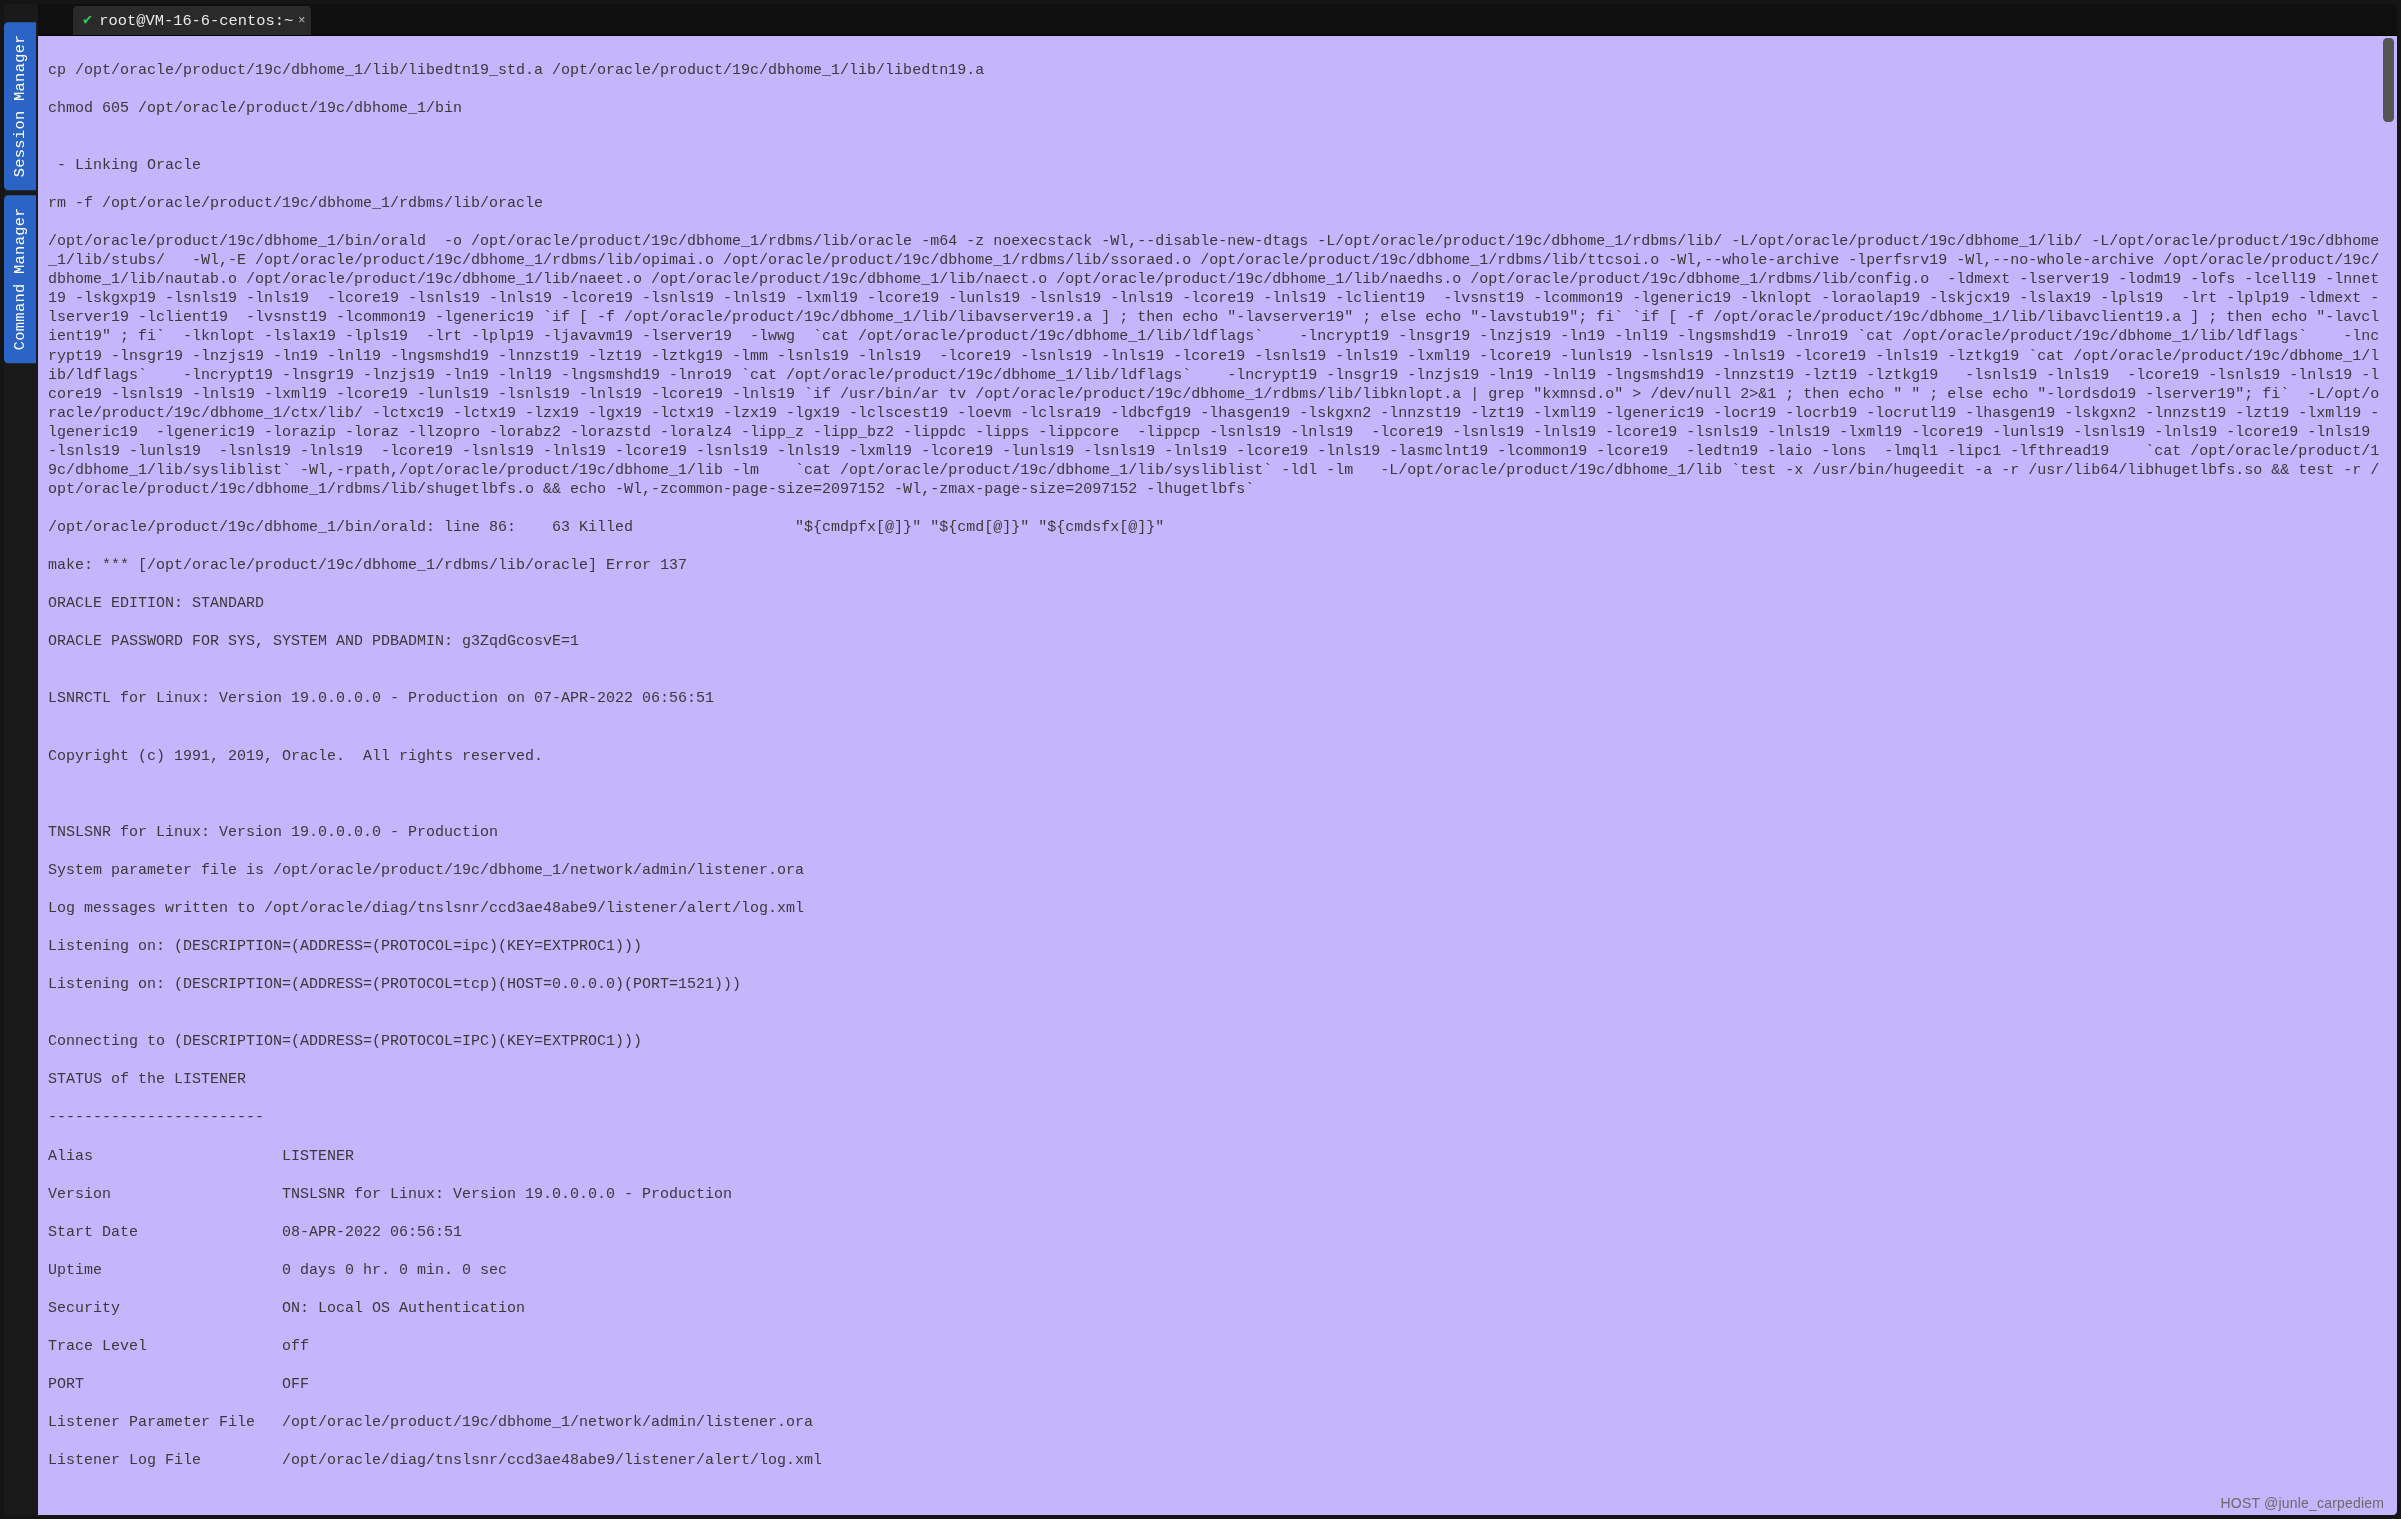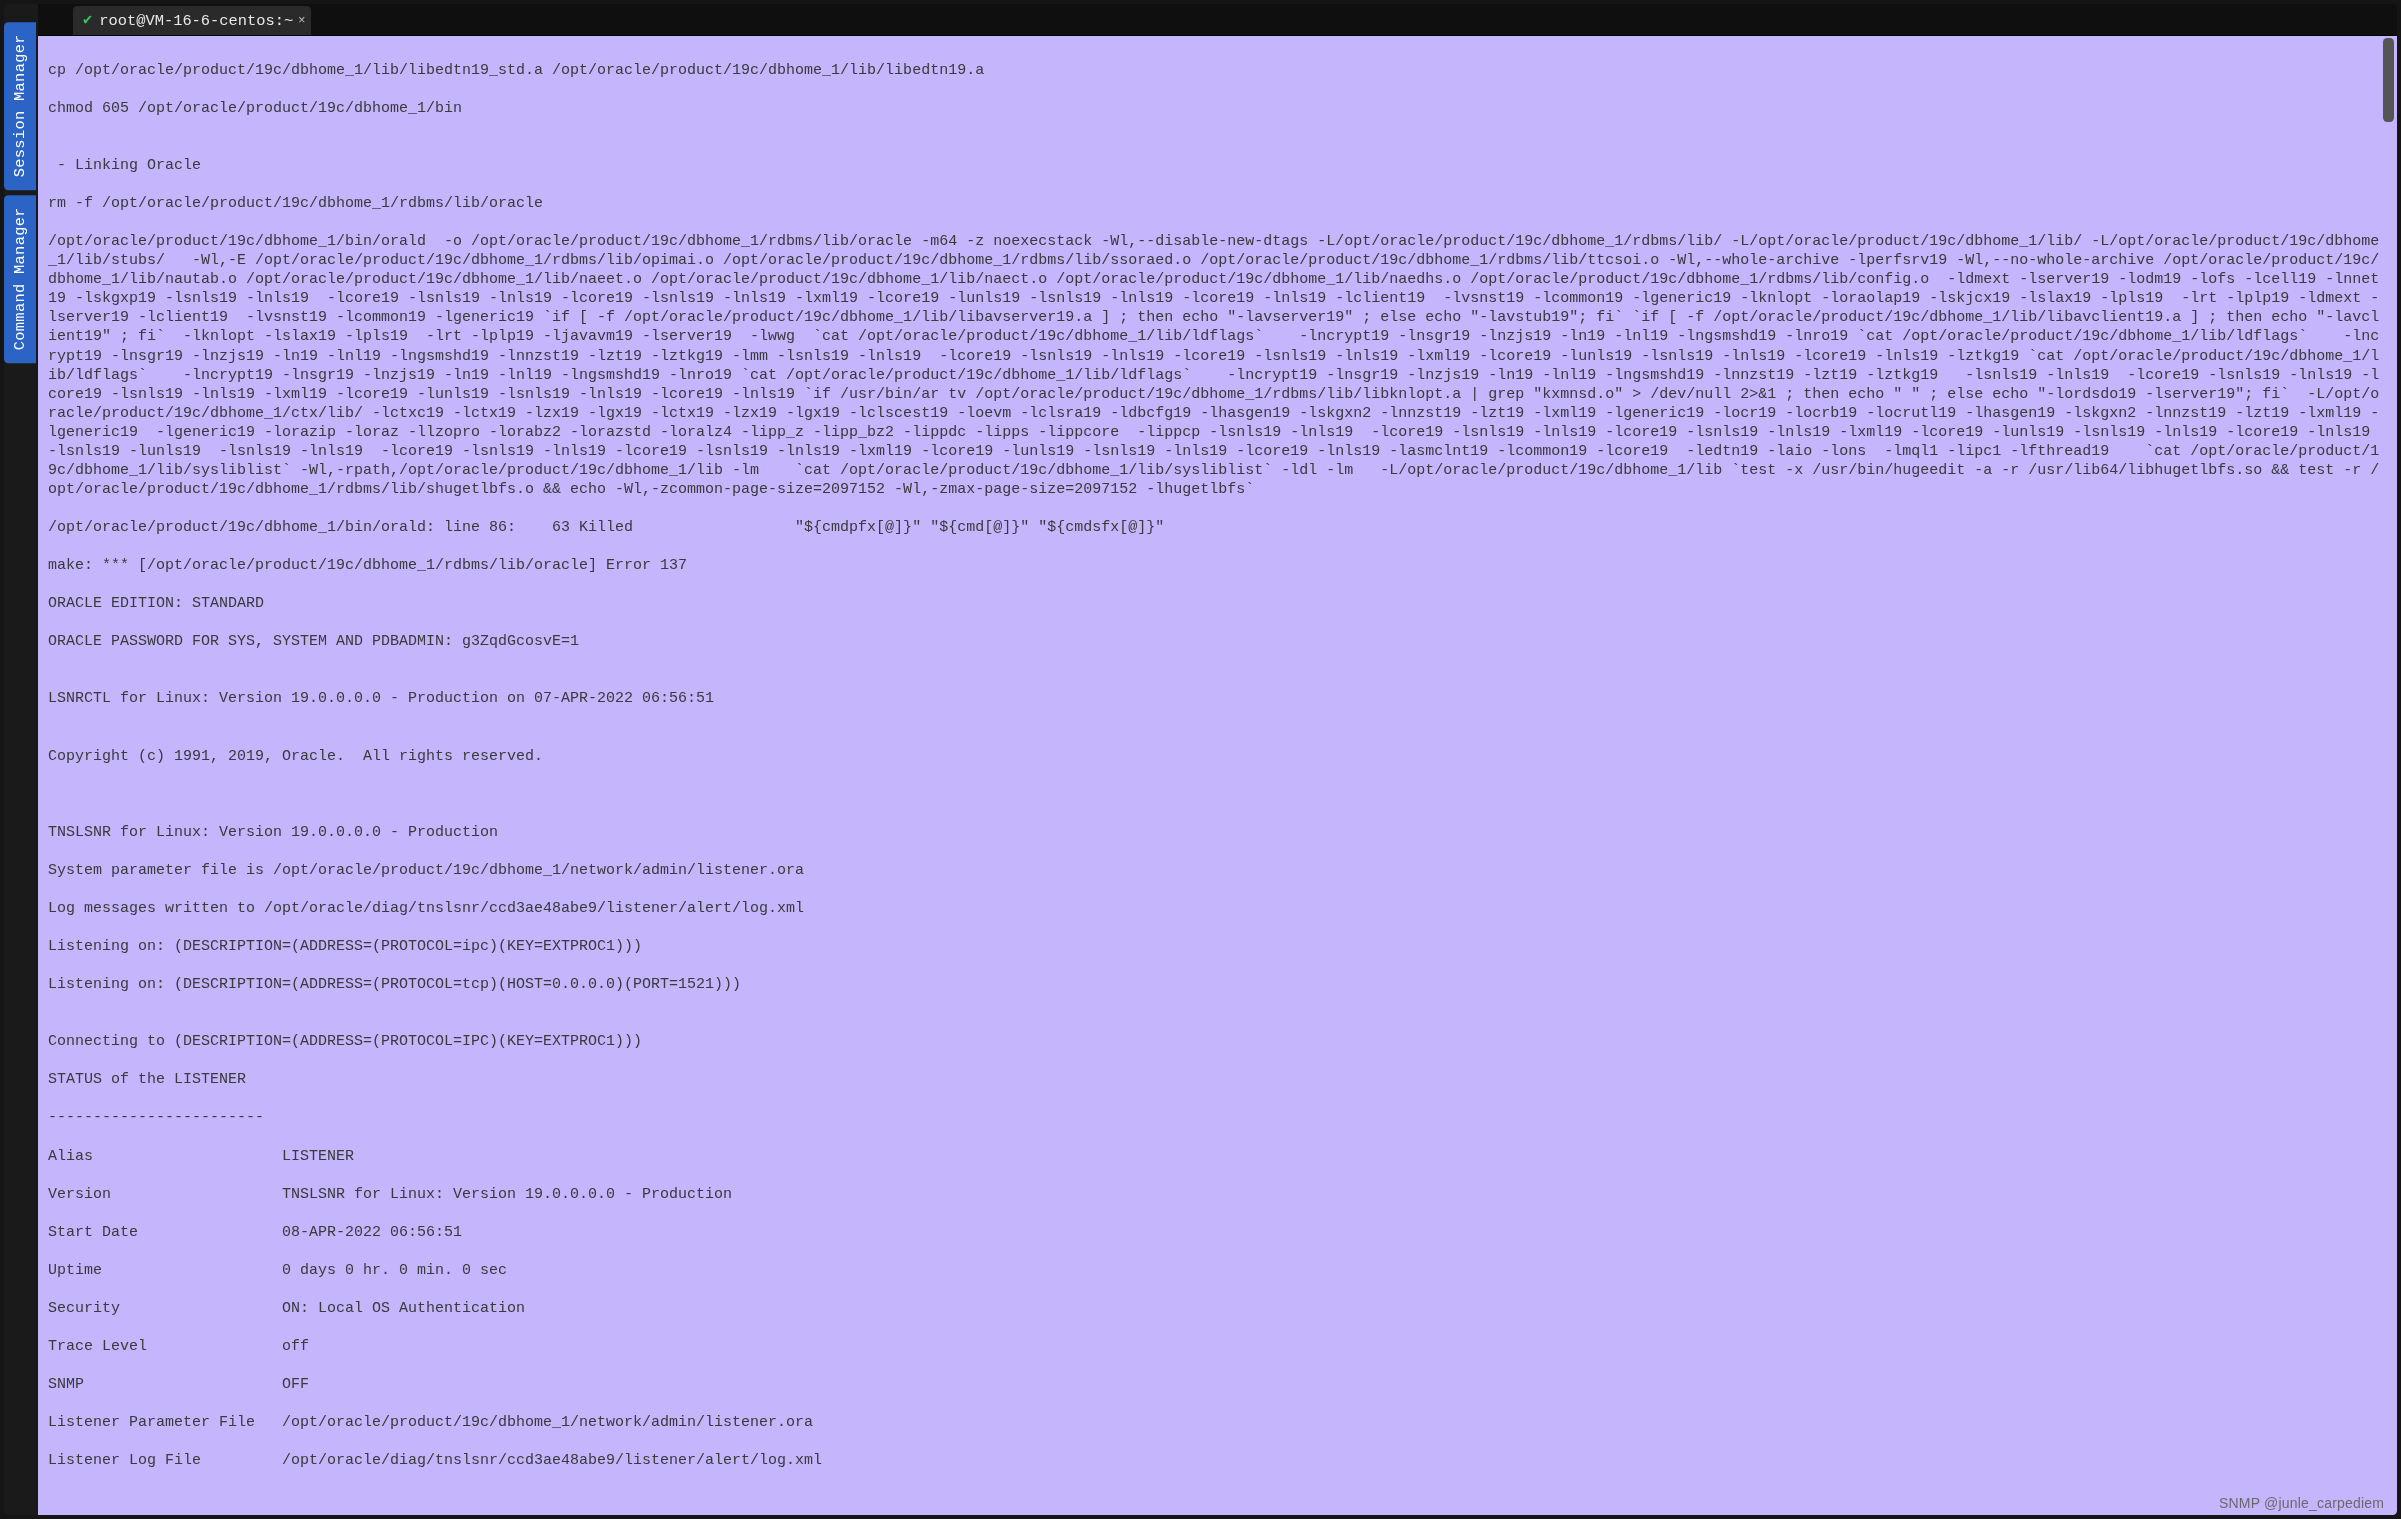--- a/index.html
+++ b/index.html
@@ -180,37 +180,37 @@
 <div class="line"></div>
 <div class="line">Connecting to (DESCRIPTION=(ADDRESS=(PROTOCOL=IPC)(KEY=EXTPROC1)))</div>
 <div class="line">STATUS of the LISTENER</div>
 <div class="line">------------------------</div>
 <div class="line">Alias                     LISTENER</div>
 <div class="line">Version                   TNSLSNR for Linux: Version 19.0.0.0.0 - Production</div>
 <div class="line">Start Date                08-APR-2022 06:56:51</div>
 <div class="line">Uptime                    0 days 0 hr. 0 min. 0 sec</div>
 <div class="line">Security                  ON: Local OS Authentication</div>
 <div class="line">Trace Level               off</div>
-<div class="line">SNMP                      OFF</div>
+<div class="line">PORT                      OFF</div>
 <div class="line">Listener Parameter File   /opt/oracle/product/19c/dbhome_1/network/admin/listener.ora</div>
 <div class="line">Listener Log File         /opt/oracle/diag/tnslsnr/ccd3ae48abe9/listener/alert/log.xml</div>
 
 
 
 
 
 
 
 
 
       </div>
 
     </div>
 
     <div class="scrollbar">
       <div class="scrollbar-thumb"></div>
     </div>
 
-    <div class="watermark">SNMP @junle_carpediem</div>
+    <div class="watermark">HOST @junle_carpediem</div>
 
   </div>
 </div>
 
 
 </body></html>

